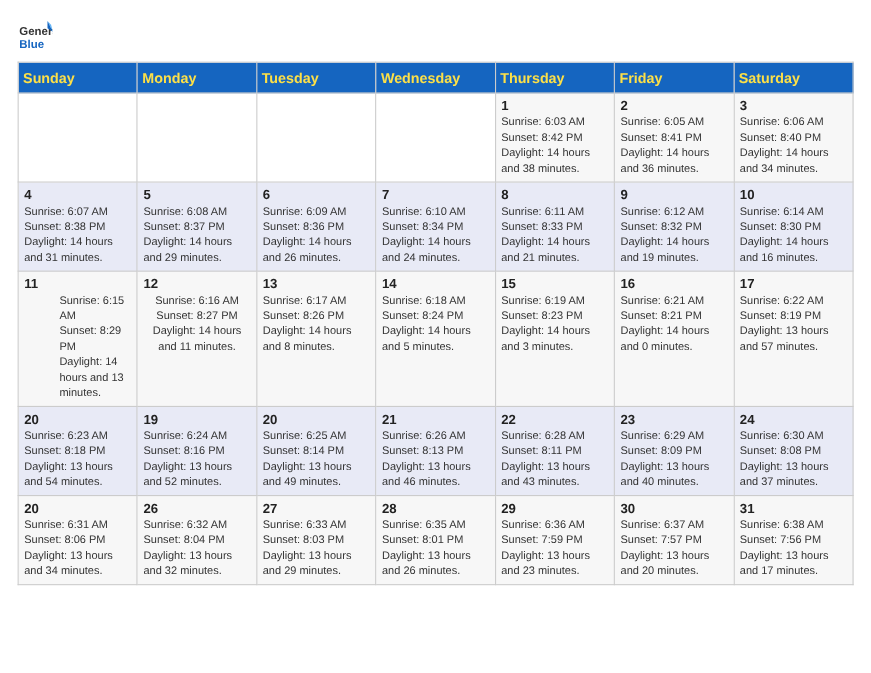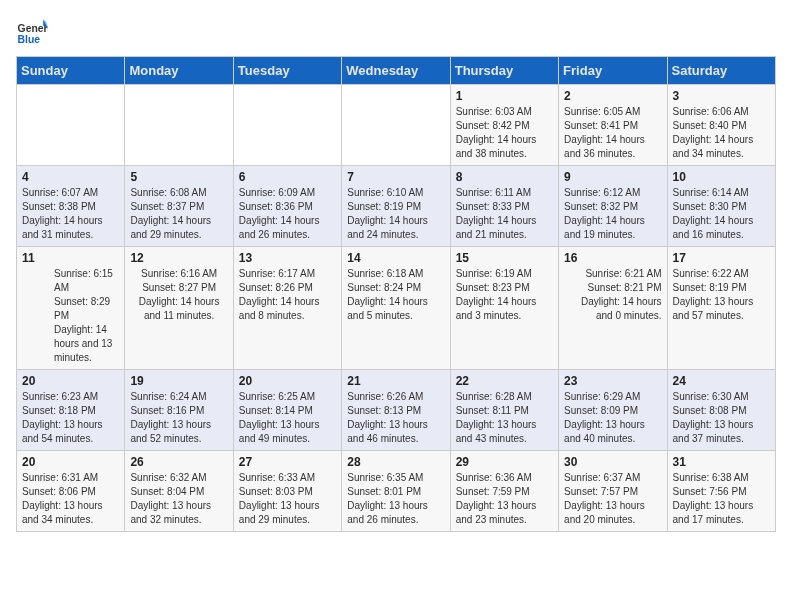--- a/index.html
+++ b/index.html
@@ -37,21 +37,21 @@
       font-size: 15px;
       color: #444;
     }
     table {
       width: 100%;
       border-collapse: collapse;
       table-layout: fixed;
     }
     thead tr th {
       background-color: #1565c0;
-      color: #e5e5e5;
+      color: #fde047;
       font-size: 13px;
       font-weight: bold;
       padding: 6px 4px;
       text-align: left;
       border: 1px solid #ccc;
       margin-top: 24px;
     }
     tbody tr td {
       border: 1px solid #ccc;
       vertical-align: top;
@@ -152,21 +152,21 @@
         </td>
         <td>
           <span class="day-number">6</span>
           <div class="day-info" style="white-space: pre-line;">Sunrise: 6:09 AM
 Sunset: 8:36 PM
 Daylight: 14 hours and 26 minutes.</div>
         </td>
         <td>
           <span class="day-number">7</span>
           <div class="day-info" style="white-space: pre-line;">Sunrise: 6:10 AM
-Sunset: 8:19 PM
+Sunset: 8:34 PM
 Daylight: 14 hours and 24 minutes.</div>
         </td>
         <td>
           <span class="day-number">8</span>
           <div class="day-info" style="white-space: pre-line;">Sunrise: 6:11 AM
 Sunset: 8:33 PM
 Daylight: 14 hours and 21 minutes.</div>
         </td>
         <td>
           <span class="day-number">9</span>
@@ -207,21 +207,21 @@
 Daylight: 14 hours and 5 minutes.</div>
         </td>
         <td>
           <span class="day-number">15</span>
           <div class="day-info" style="white-space: pre-line;">Sunrise: 6:19 AM
 Sunset: 8:23 PM
 Daylight: 14 hours and 3 minutes.</div>
         </td>
         <td>
           <span class="day-number">16</span>
-          <div class="day-info" style="white-space: pre-line; text-align: right;">Sunrise: 6:21 AM
+          <div class="day-info" style="white-space: pre-line;">Sunrise: 6:21 AM
 Sunset: 8:21 PM
 Daylight: 14 hours and 0 minutes.</div>
         </td>
         <td>
           <span class="day-number">17</span>
           <div class="day-info" style="white-space: pre-line;">Sunrise: 6:22 AM
 Sunset: 8:19 PM
 Daylight: 13 hours and 57 minutes.</div>
         </td>
       </tr>

